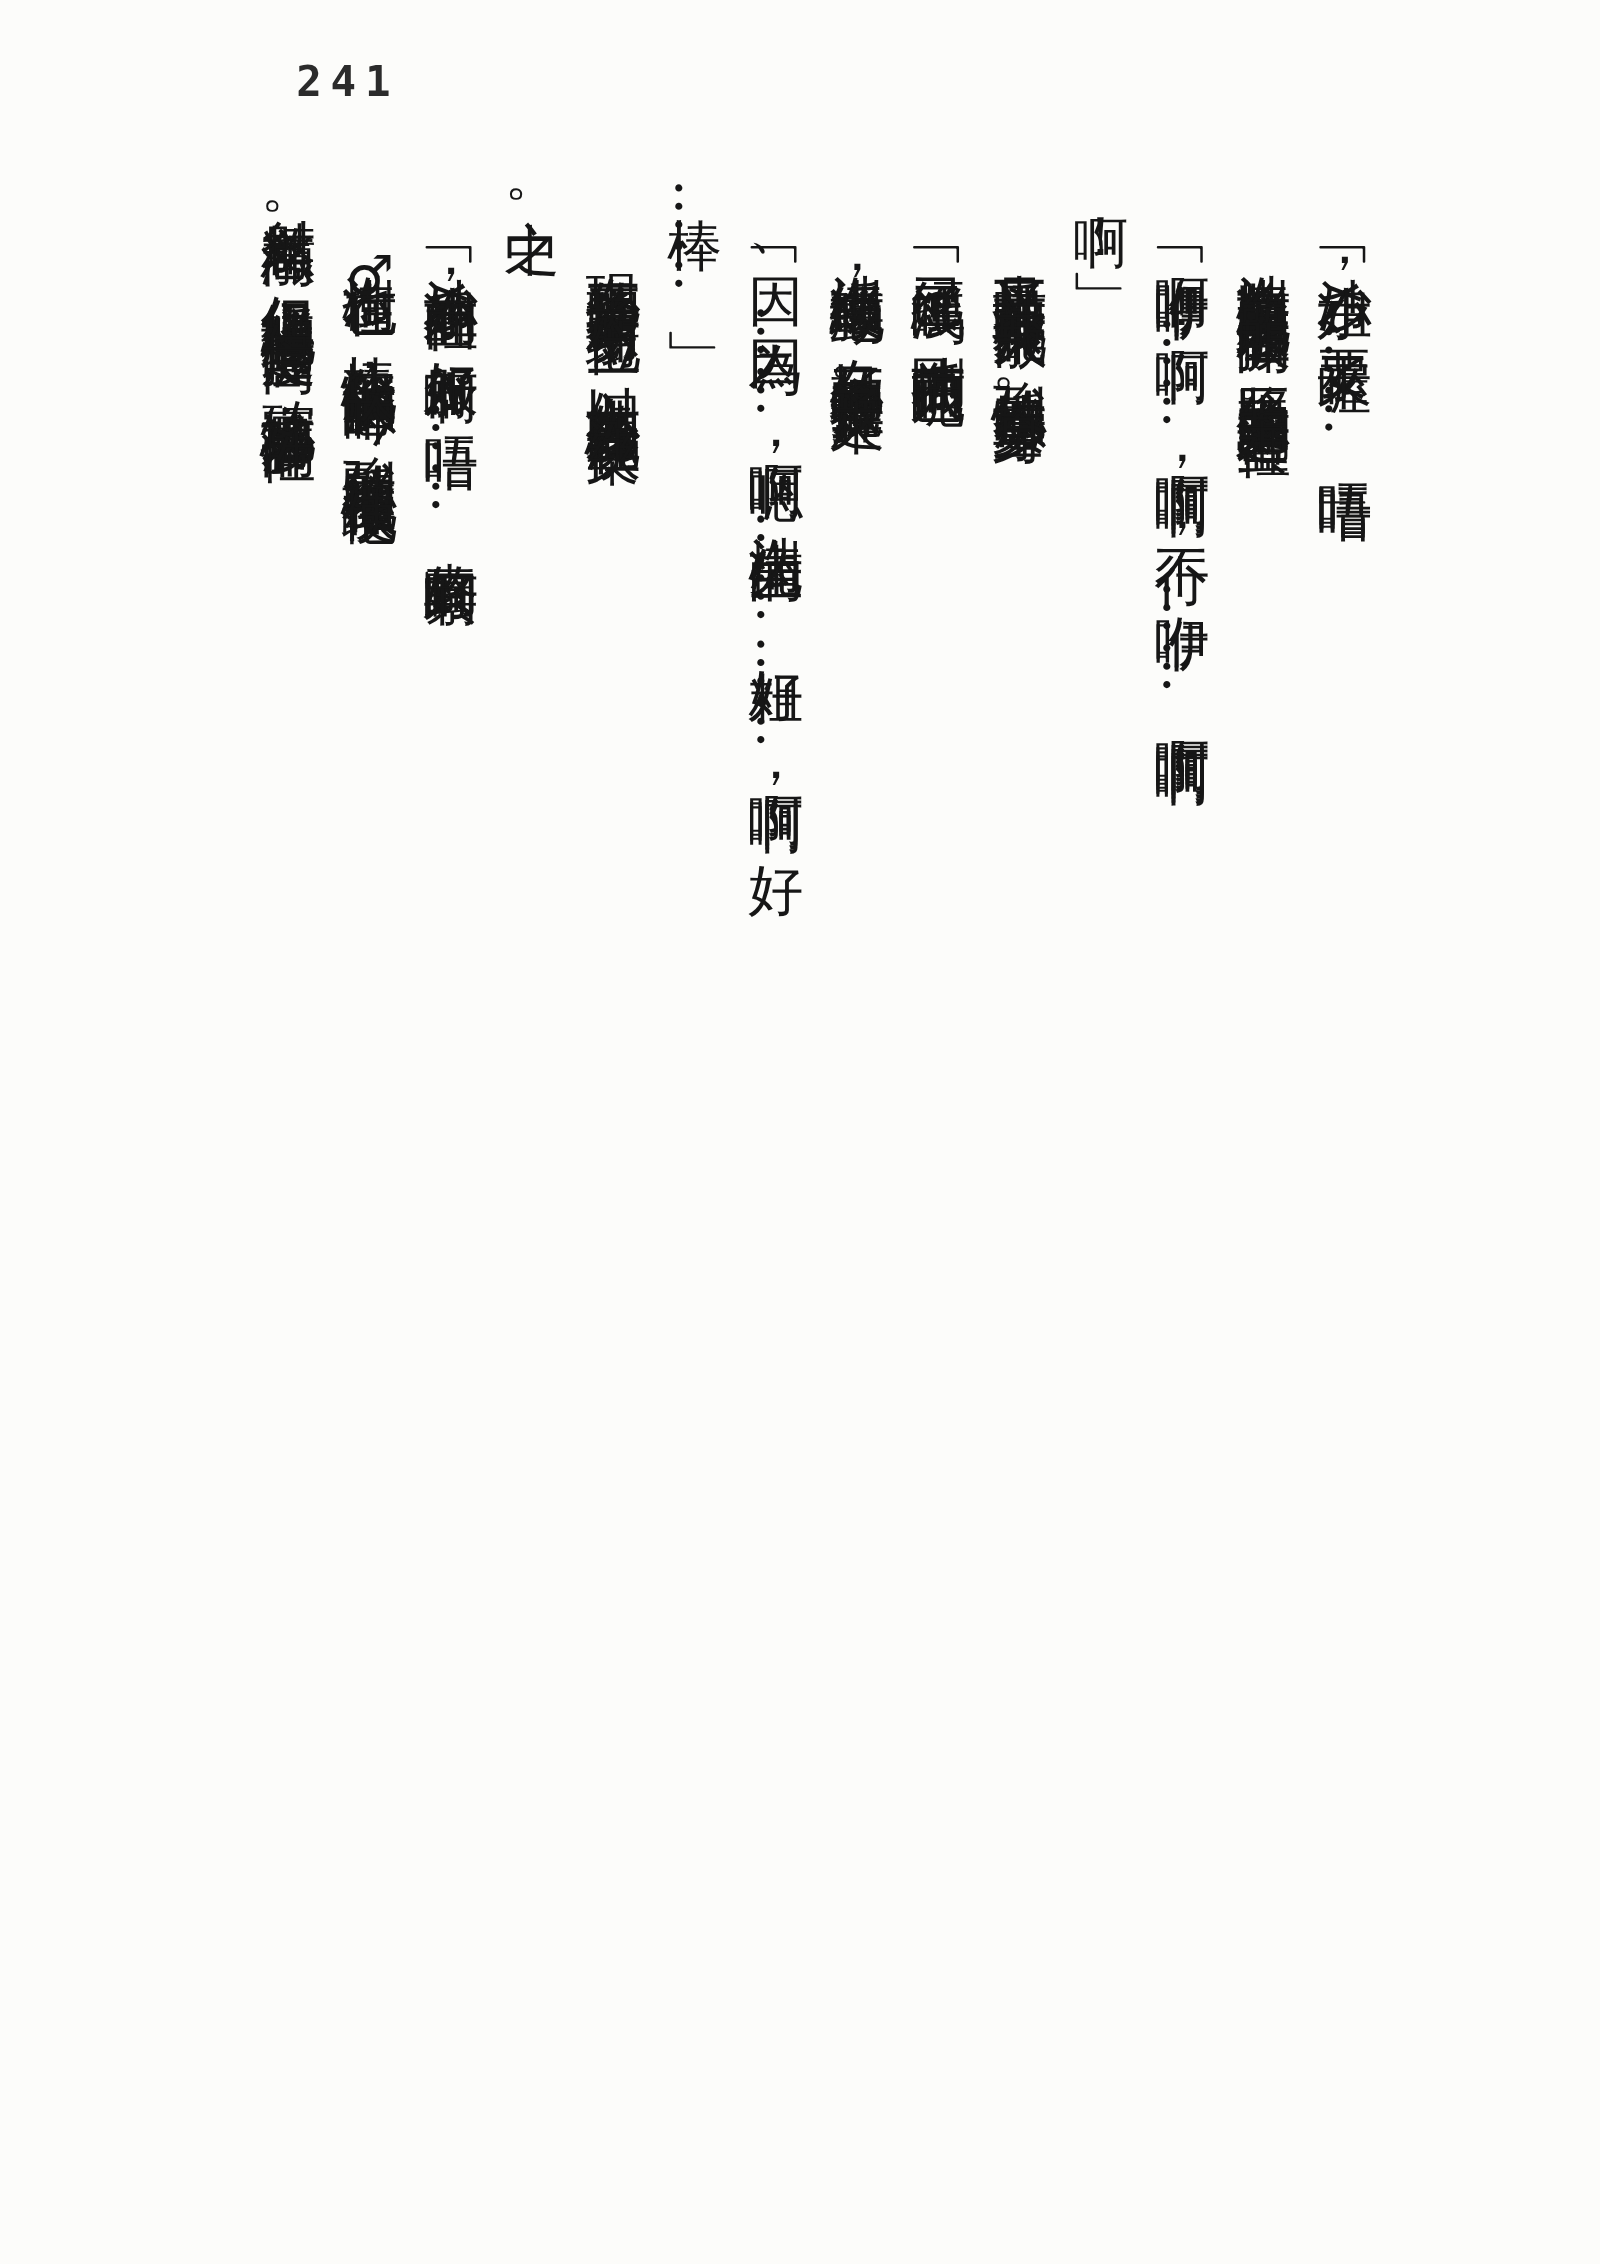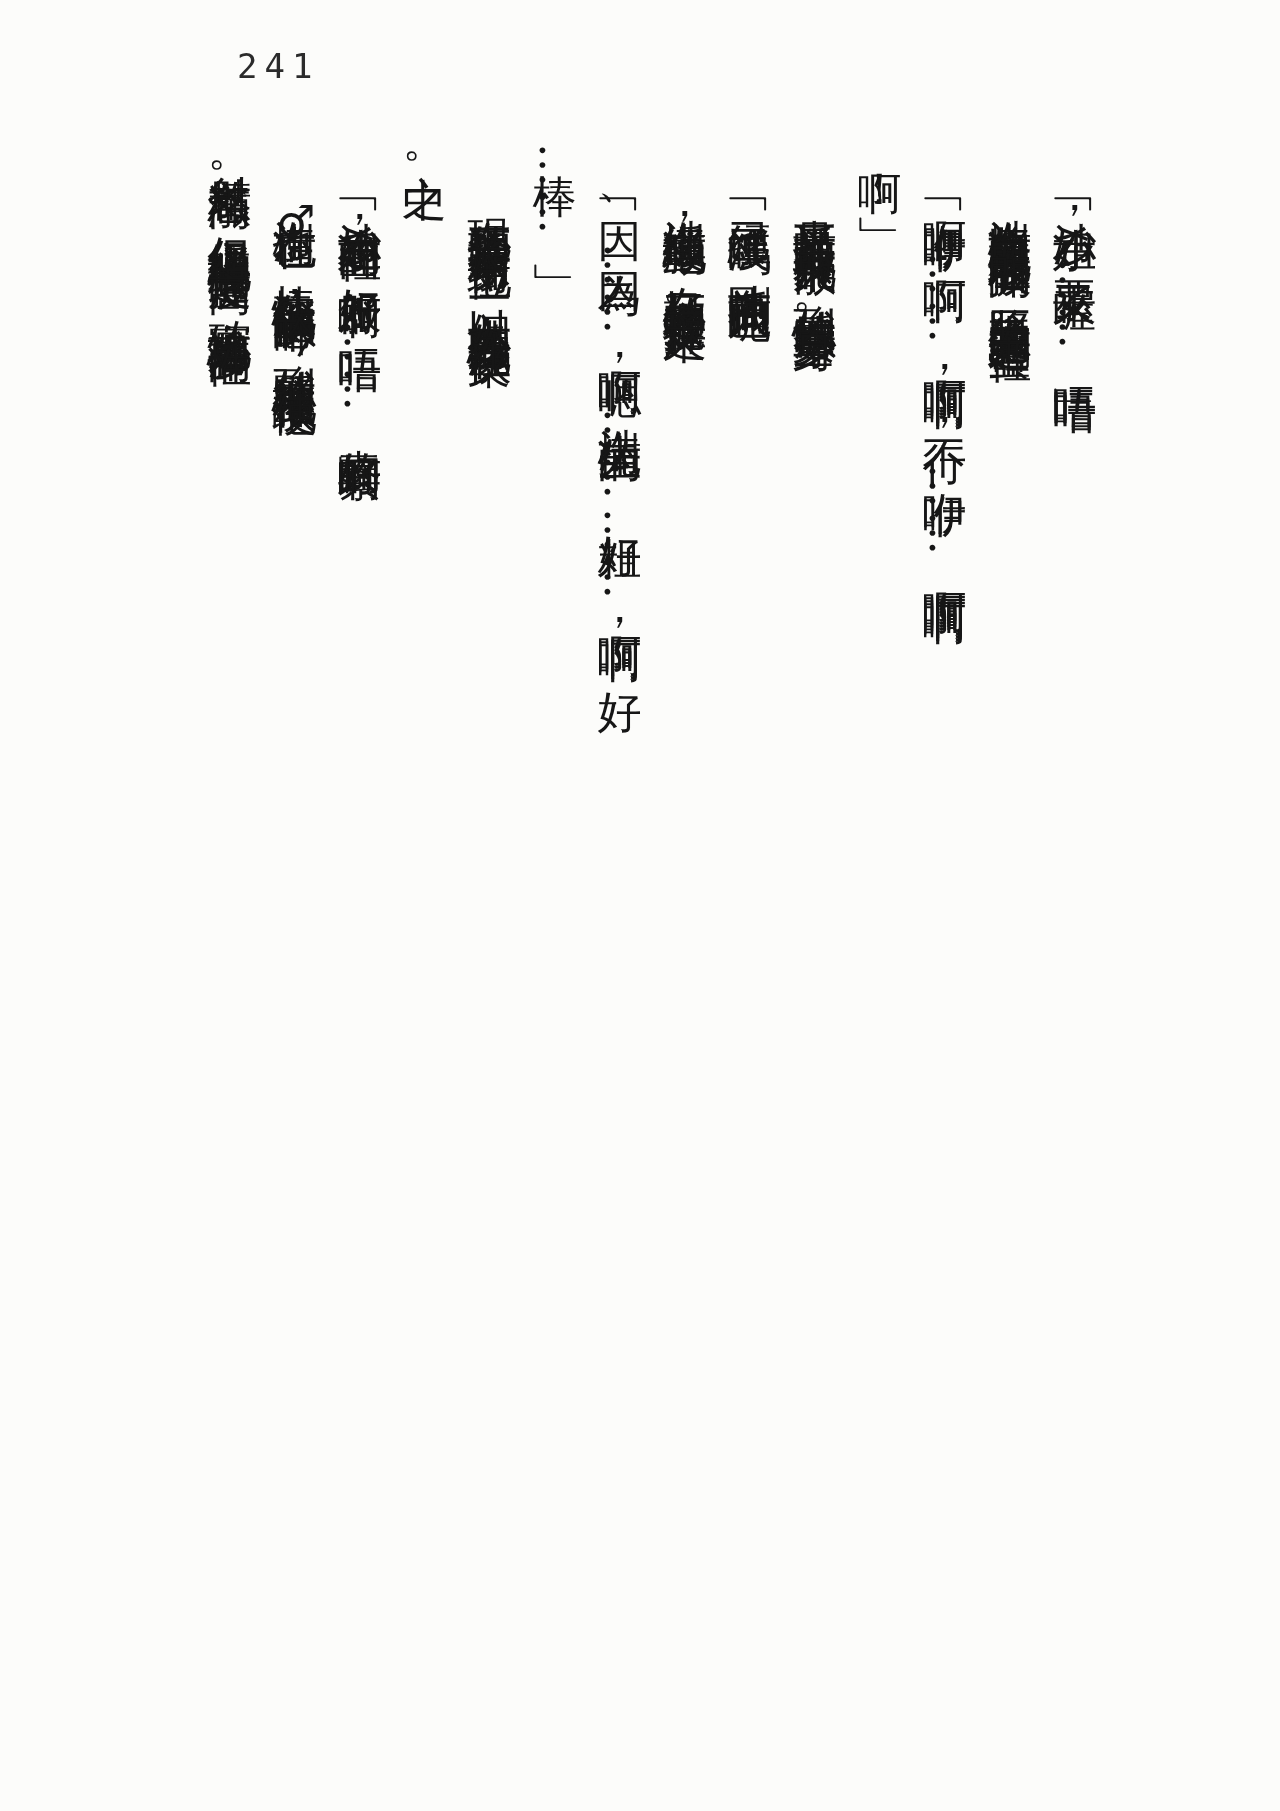--- a/index.html
+++ b/index.html
@@ -17,20 +17,21 @@
     font-family: "DejaVu Serif", "Liberation Serif", serif;
   }
   .page-number {
     position: absolute;
     left: 237px;
     top: 46px;
     font-size: 34px;
     letter-spacing: 7px;
     color: #2b2b2b;
     font-family: "DejaVu Sans Mono", "Liberation Mono", monospace;
+    font-weight: bold;
   }
   .text-block {
     position: absolute;
     top: 140px;
     right: 172px;
     height: 1336px;
     writing-mode: vertical-rl;
     -webkit-writing-mode: vertical-rl;
     text-orientation: mixed;
     color: #161616;

